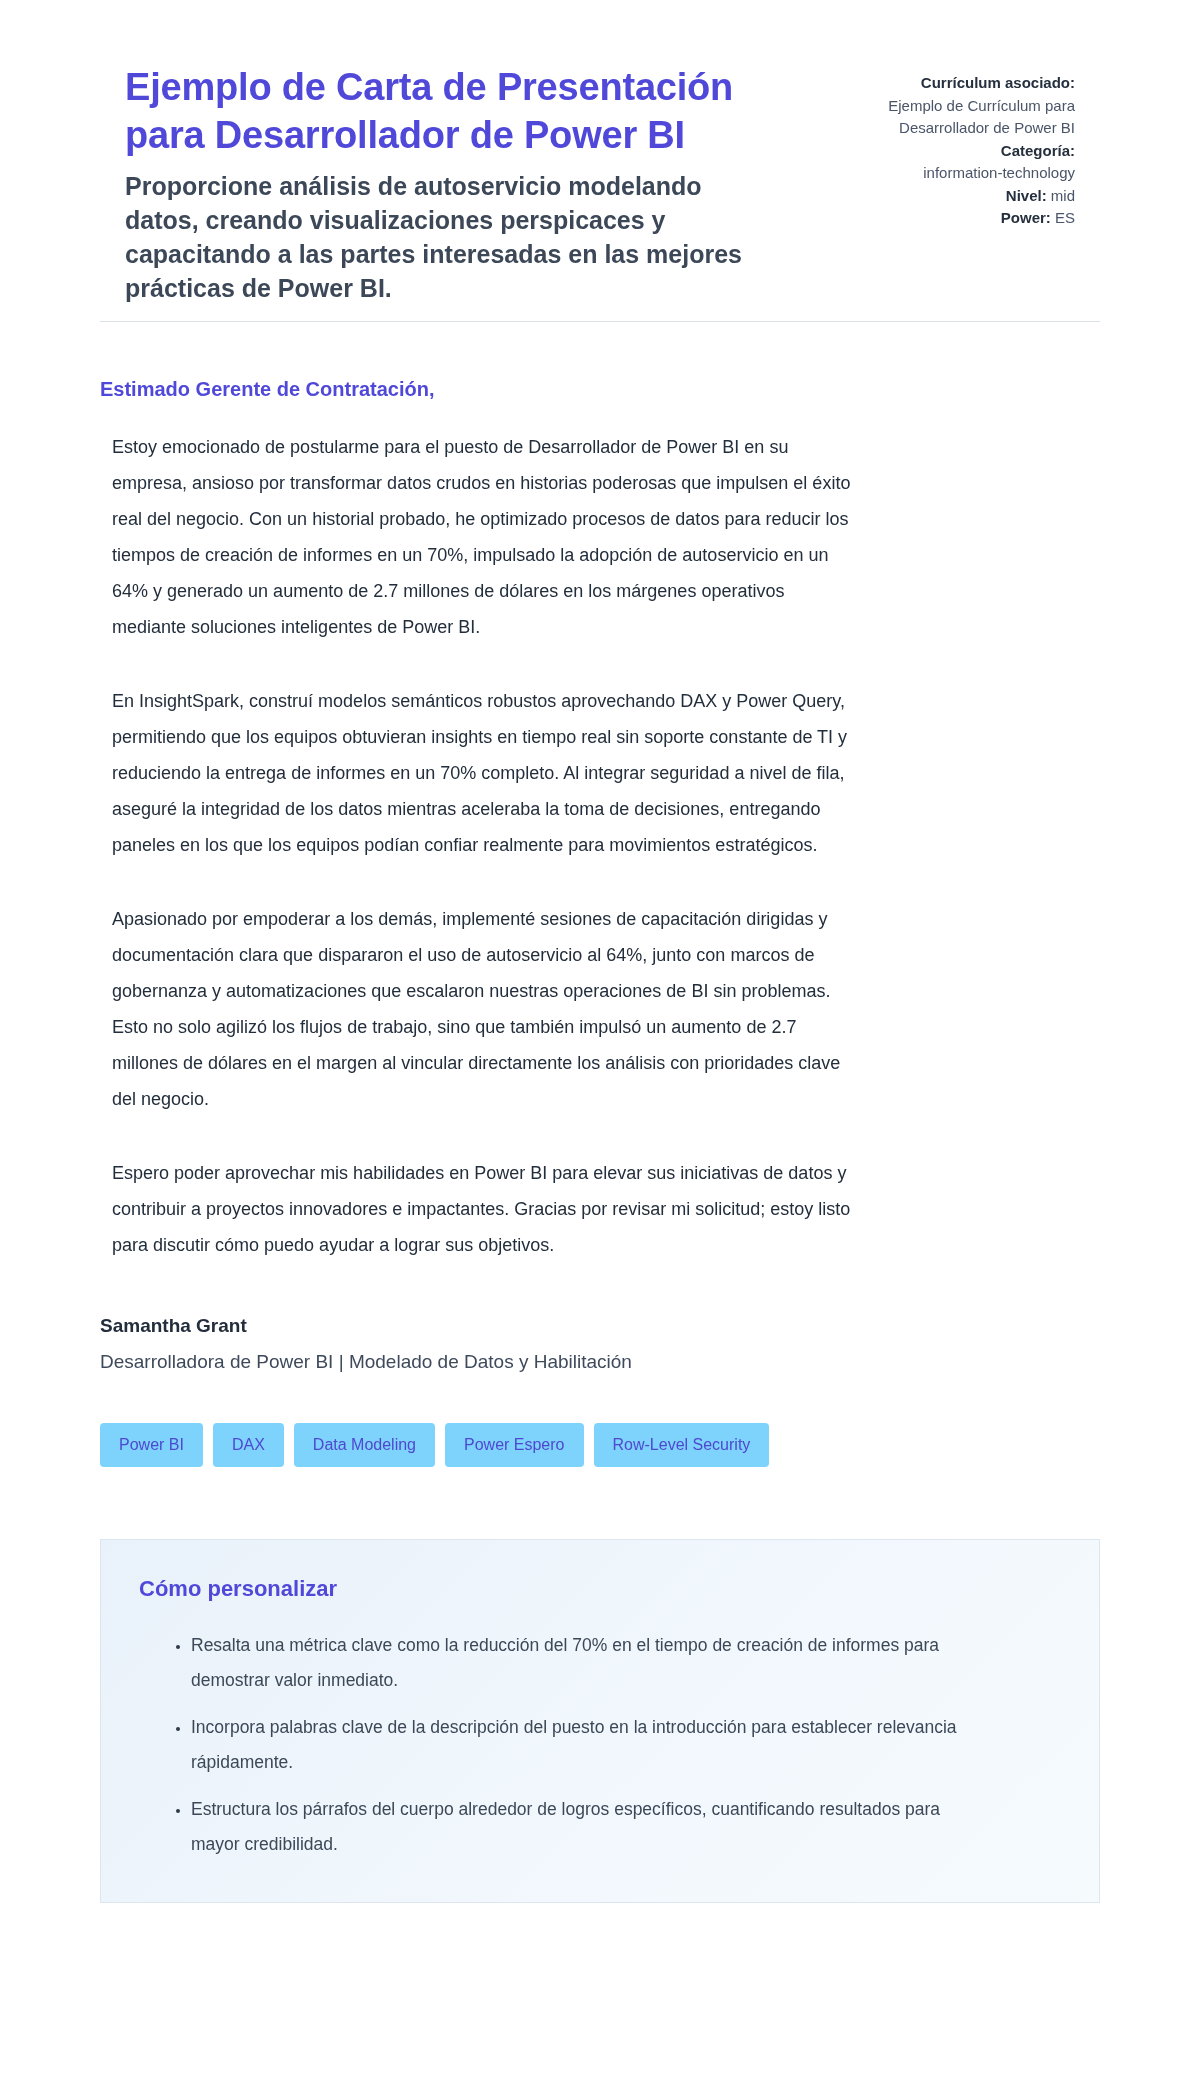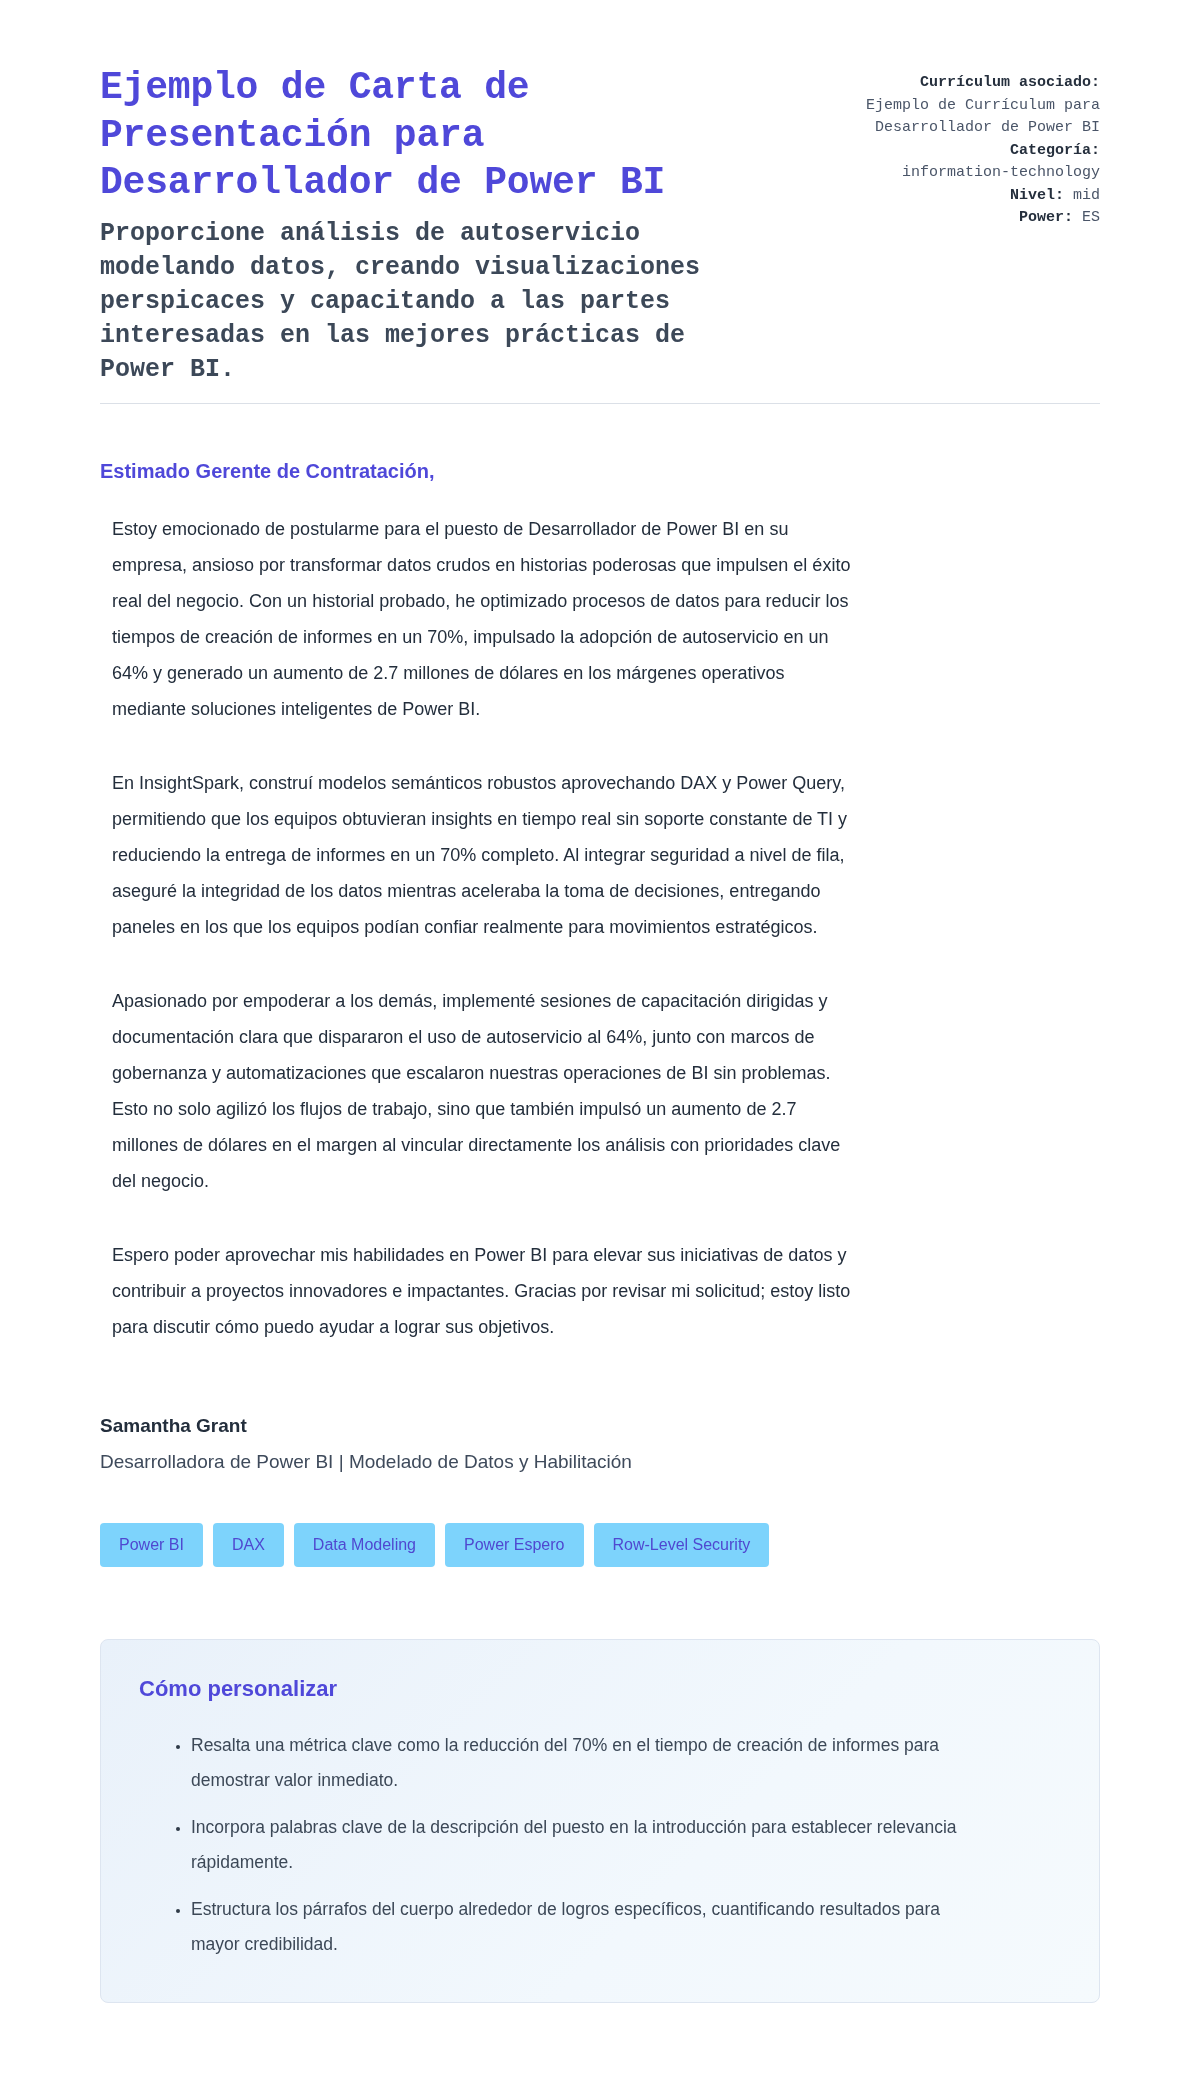--- a/index.html
+++ b/index.html
@@ -14,24 +14,23 @@
   }
   .page {
     width: 1000px;
     margin: 0 auto;
     padding: 64px 0 60px;
   }
 
   
   .header {
     display: flex;
-    justify-content: space-between;
+    justify-content: center;
     align-items: flex-start;
     gap: 40px;
-    font-family: Liberation Mono, monospace;
   }
   .header-left { max-width: 660px; }
   .page-title {
     font-size: 38px;
     line-height: 1.25;
     font-weight: 700;
     color: #4f48d9;
     letter-spacing: -0.2px;
     margin: 0 0 10px;
   }
@@ -72,21 +71,21 @@
   .para {
     font-size: 18px;
     line-height: 2;
     max-width: 748px;
     margin: 0 12px 38px;
     color: #232e3c;
   }
   .para:last-of-type { margin-bottom: 0; }
 
   .sig-name {
-    margin-top: 70px;
+    margin-top: 52px;
     font-size: 19px;
     font-weight: 700;
     color: #232e3c;
   }
   .sig-role {
     margin-top: 14px;
     font-size: 19px;
     color: #3e4a5b;
   }
 
@@ -106,21 +105,21 @@
     padding: 14px 19px;
     border-radius: 4px;
     cursor: default;
   }
 
   
   .tips-box {
     margin-top: 72px;
     background: linear-gradient(135deg, #e9f1fa 0%, #f2f8fd 60%, #f5fafd 100%);
     border: 1px solid #dde5f0;
-    border-radius: 8px;
+    border-radius: 0;
     padding: 36px 38px 40px;
   }
   .tips-title {
     font-size: 22px;
     font-weight: 700;
     color: #4f48d9;
     margin: 0 0 26px;
   }
   .tips-list {
     list-style: disc;

